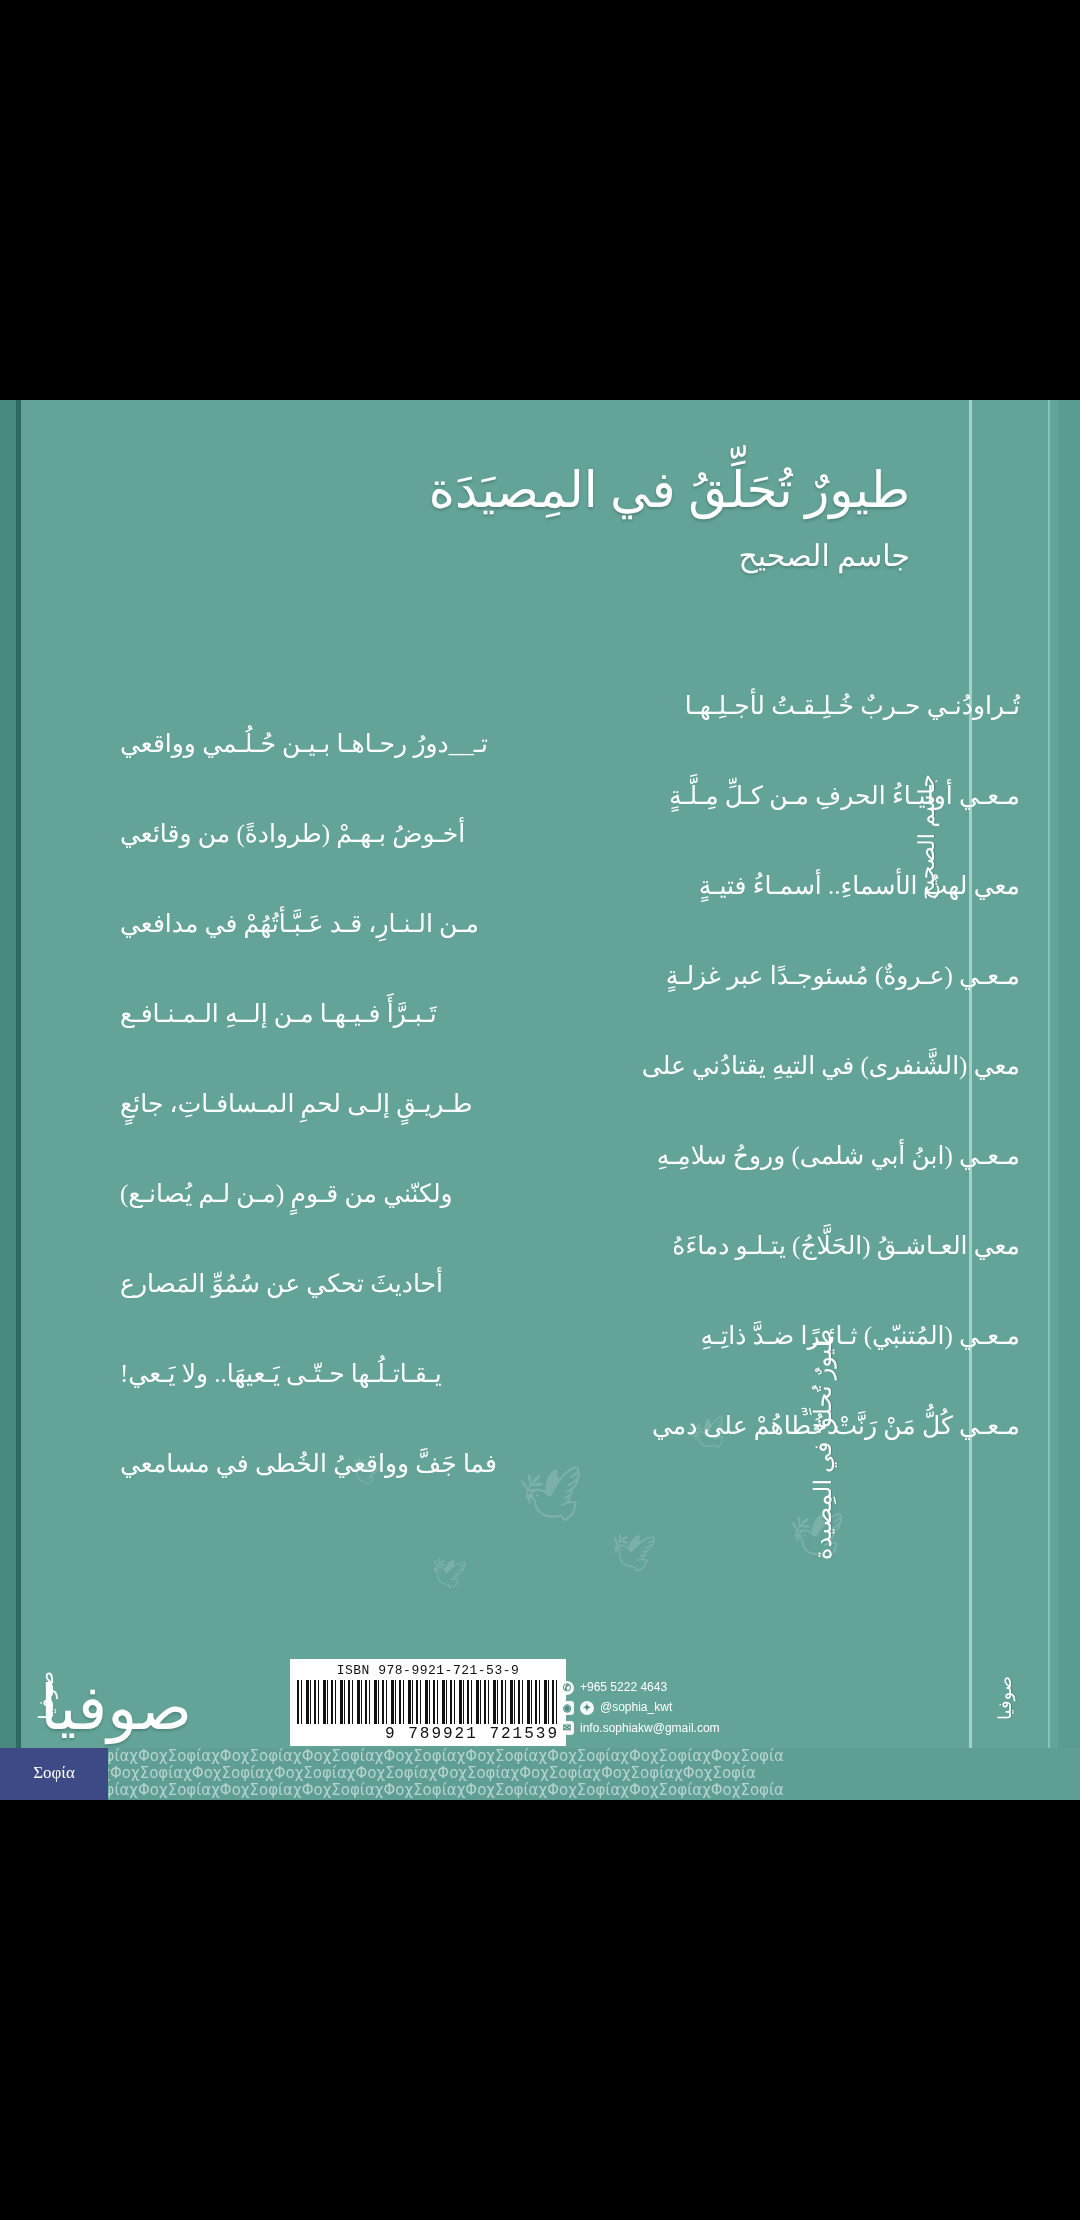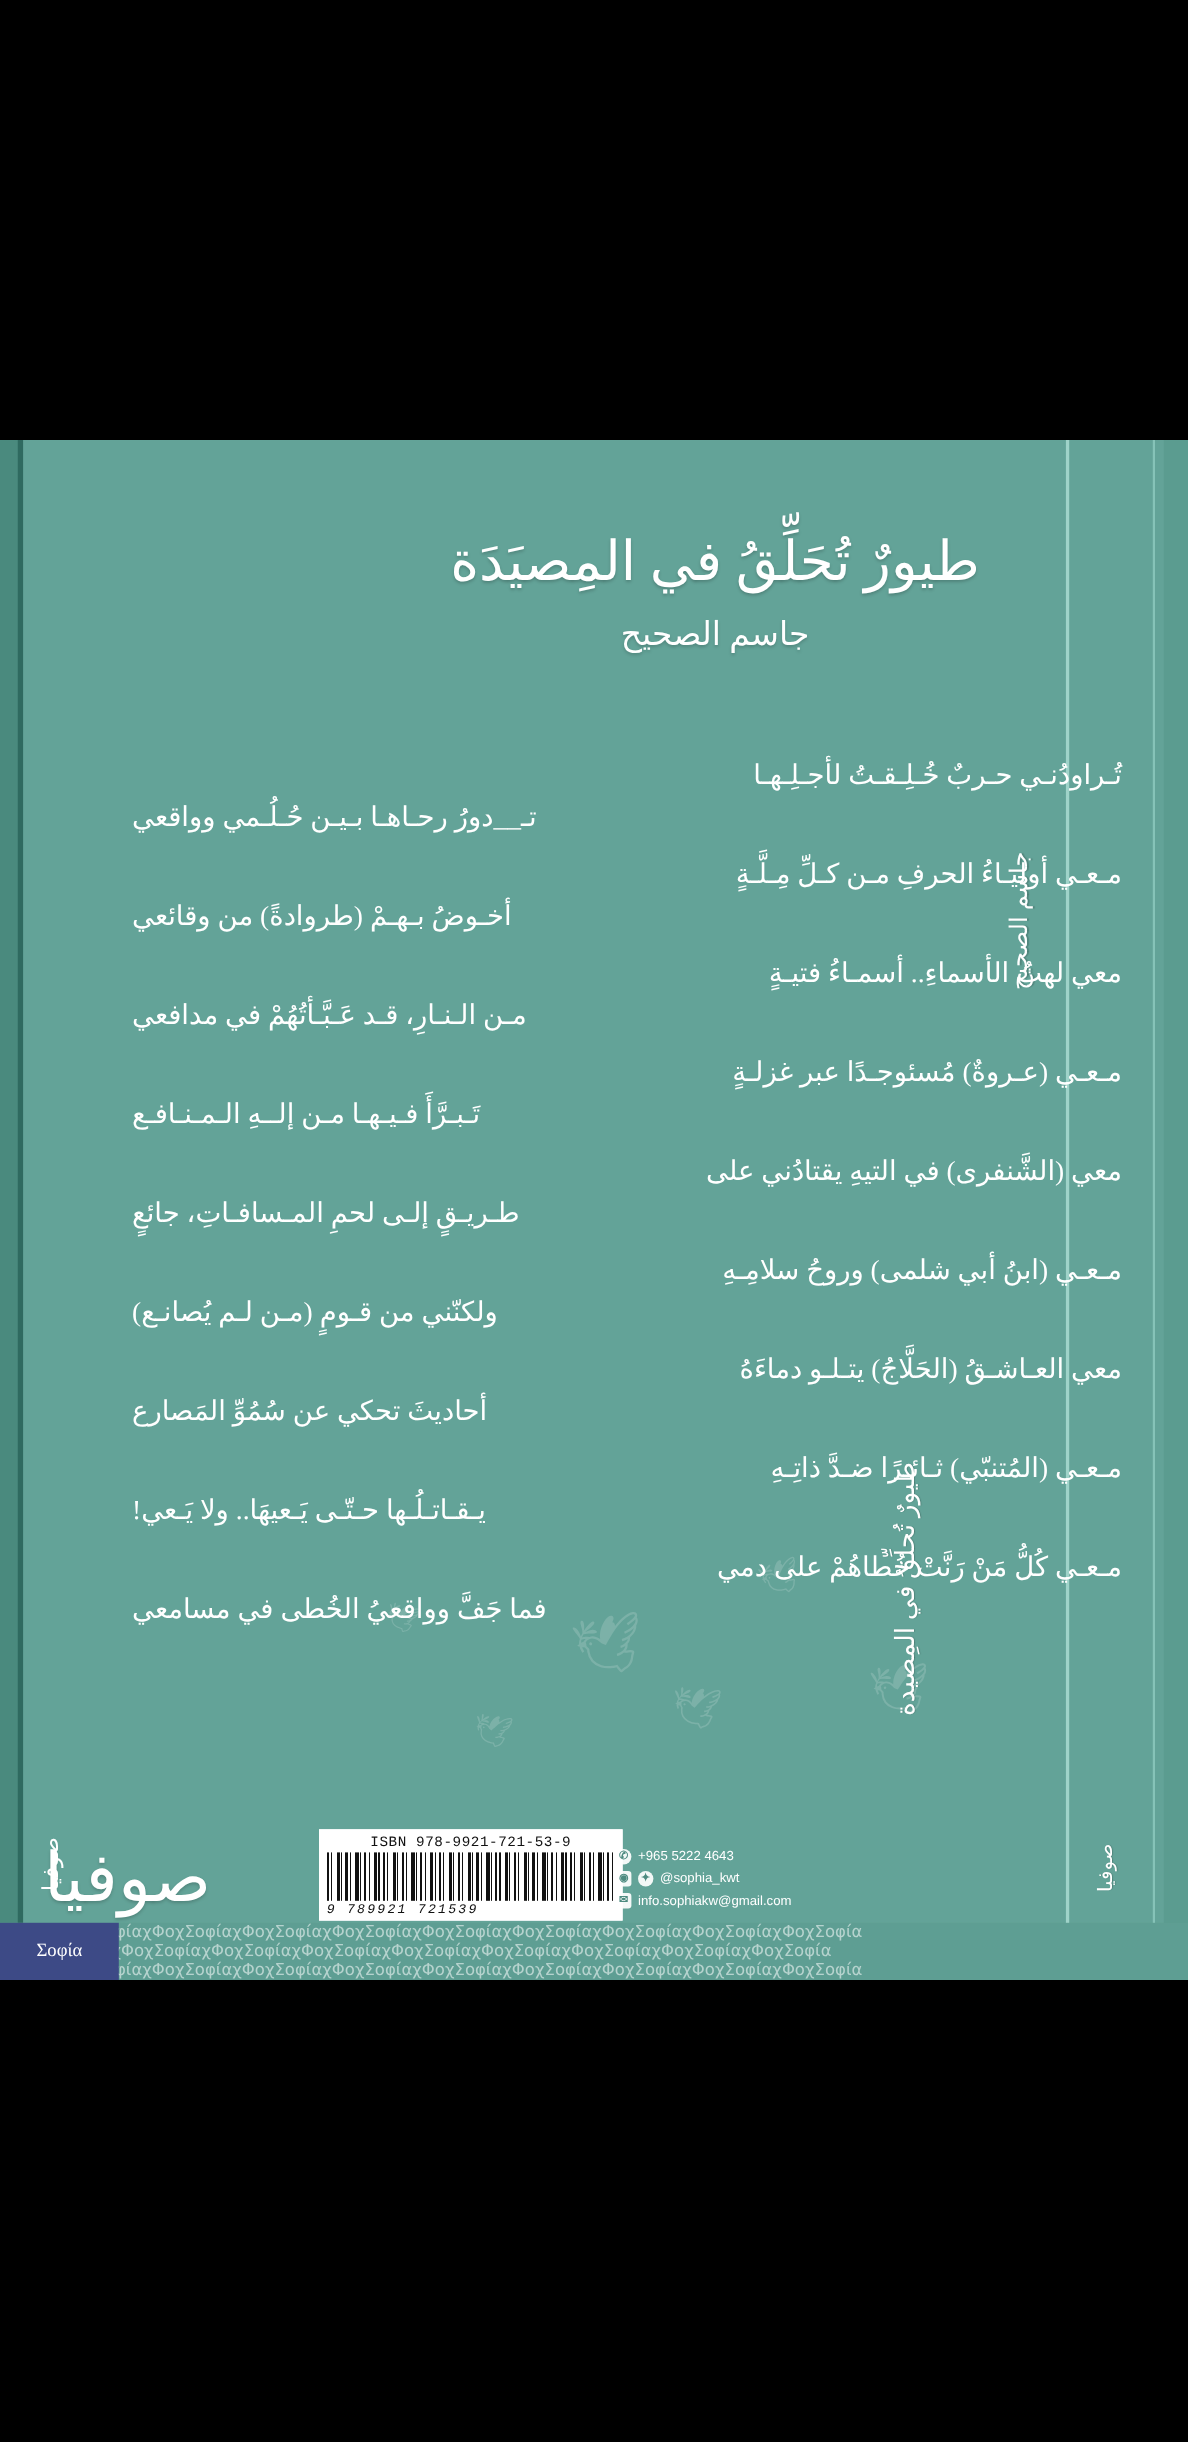--- a/index.html
+++ b/index.html
@@ -98,23 +98,21 @@
     top: 1320px;
     font-size: 18px;
     transform: rotate(-90deg) translate(0, 0);
   }
 
   
   #title-block {
     position: absolute;
     right: 170px;
     top: 60px;
-    text-align: center;
     width: 520px;
-    margin-top: 20px;
   }
   #book-title {
     color: #ffffff;
     font-family: "Liberation Serif", serif;
     font-size: 50px;
     font-weight: 400;
     letter-spacing: 1px;
     line-height: 1.2;
     text-shadow: 0 2px 3px rgba(0,0,0,.20);
   }
@@ -216,26 +214,25 @@
     margin: 2px 0 1px 0;
     background:
       repeating-linear-gradient(to right,
         #111 0px, #111 2px, #fff 2px, #fff 4px,
         #111 4px, #111 5px, #fff 5px, #fff 9px,
         #111 9px, #111 12px, #fff 12px, #fff 13px,
         #111 13px, #111 14px, #fff 14px, #fff 17px);
   }
   #barcode-digits {
     font-family: "Liberation Mono", monospace;
-    font-size: 12px;
+    font-size: 16px;
     color: #111;
-    text-align: left;
+    text-align: right;
     letter-spacing: 2px;
     direction: ltr;
-    font-style: italic;
   }
 
   
   #contact {
     position: absolute;
     left: 560px;
     bottom: 8px;
     direction: ltr;
     text-align: left;
     color: #ffffff;

